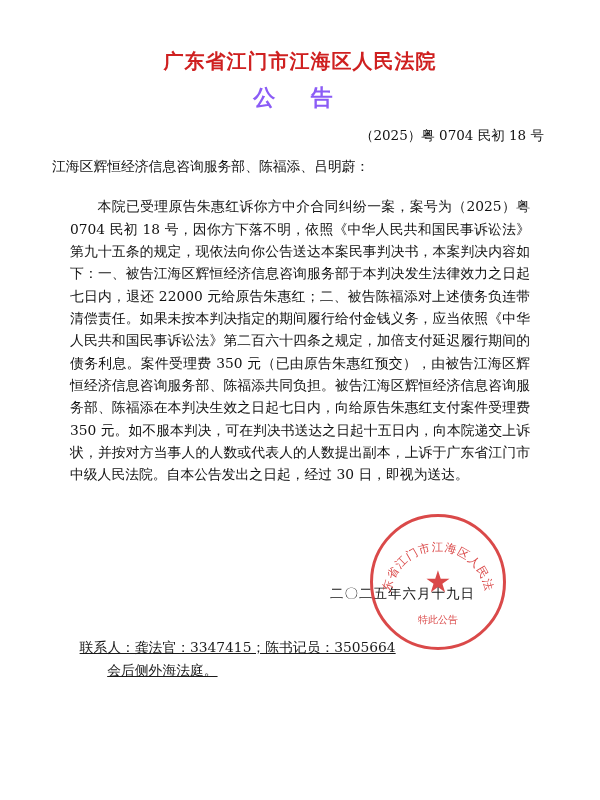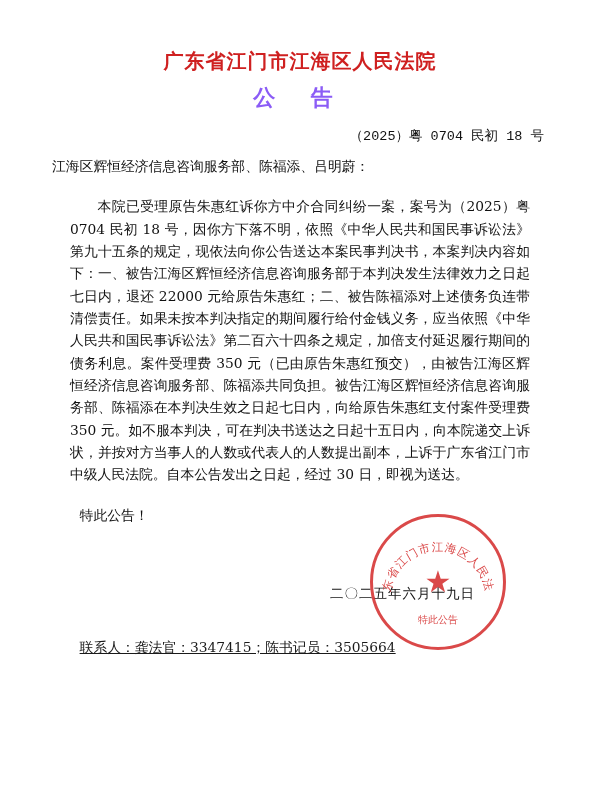--- a/index.html
+++ b/index.html
@@ -37,21 +37,20 @@
     font-weight: bold;
     color: #8b5cf6;
     letter-spacing: 14px;
     margin: 8px 0 0 0;
   }
   .case-number {
     text-align: right;
     font-size: 13.5px;
     margin: 14px 56px 0 0;
     color: #111;
-    font-family: Liberation Mono, monospace;
   }
   .body-block {
     margin: 10px 52px 0 52px;
     font-size: 13.8px;
     line-height: 1.62;
     text-align: justify;
     color: #111;
   }
   .recipients {
     margin-bottom: 0px;
@@ -144,21 +143,20 @@
 
   <div class="court-title">广东省江门市江海区人民法院</div>
 
   <div class="doc-type">公  告</div>
 
   <div class="case-number">（2025）粤 0704 民初 18 号</div>
 
   <div class="body-block">
     <div class="recipients">江海区辉恒经济信息咨询服务部、陈福添、吕明蔚：</div>
     <p class="para">本院已受理原告朱惠红诉你方中介合同纠纷一案，案号为（2025）粤 0704 民初 18 号，因你方下落不明，依照《中华人民共和国民事诉讼法》第九十五条的规定，现依法向你公告送达本案民事判决书，本案判决内容如下：一、被告江海区辉恒经济信息咨询服务部于本判决发生法律效力之日起七日内，退还 22000 元给原告朱惠红；二、被告陈福添对上述债务负连带清偿责任。如果未按本判决指定的期间履行给付金钱义务，应当依照《中华人民共和国民事诉讼法》第二百六十四条之规定，加倍支付延迟履行期间的债务利息。案件受理费 350 元（已由原告朱惠红预交），由被告江海区辉恒经济信息咨询服务部、陈福添共同负担。被告江海区辉恒经济信息咨询服务部、陈福添在本判决生效之日起七日内，向给原告朱惠红支付案件受理费 350 元。如不服本判决，可在判决书送达之日起十五日内，向本院递交上诉状，并按对方当事人的人数或代表人的人数提出副本，上诉于广东省江门市中级人民法院。自本公告发出之日起，经过 30 日，即视为送达。</p>
-    <div class="closing">特此公告！</div>
   </div>
 
   <div class="date-line">二〇二五年六月十九日</div>
 
   <div class="seal">
     <div class="seal-inner">
       <svg class="seal-arc" viewBox="0 0 130 130">
         <defs>
           <path id="arcpath" d="M 18,72 A 48,48 0 0 1 112,72" fill="none"></path>
         </defs>
@@ -166,15 +164,16 @@
           <textPath href="#arcpath" startOffset="50%" text-anchor="middle">广东省江门市江海区人民法院</textPath>
         </text>
       </svg>
       <div class="seal-star">★</div>
       <div class="seal-bottom">特此公告</div>
     </div>
   </div>
 
   <div class="contact-block">
     <div class="contact-line">联系人：龚法官：3347415；陈书记员：3505664</div>
+    <div class="contact-line indent-cont">会后侧外海法庭。</div>
   </div>
 
 </div>
 
 </body></html>

